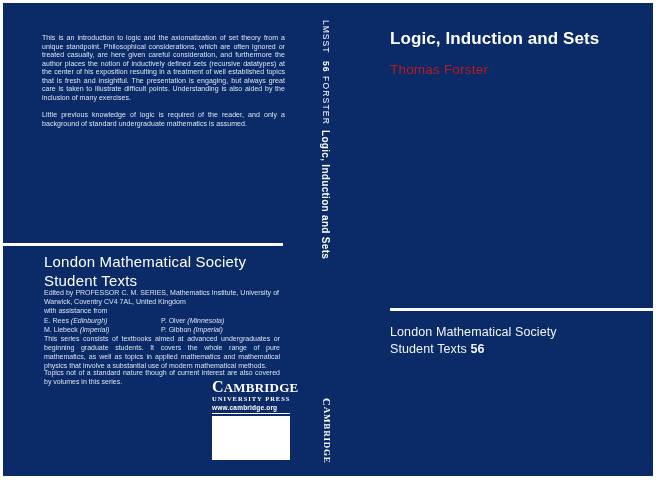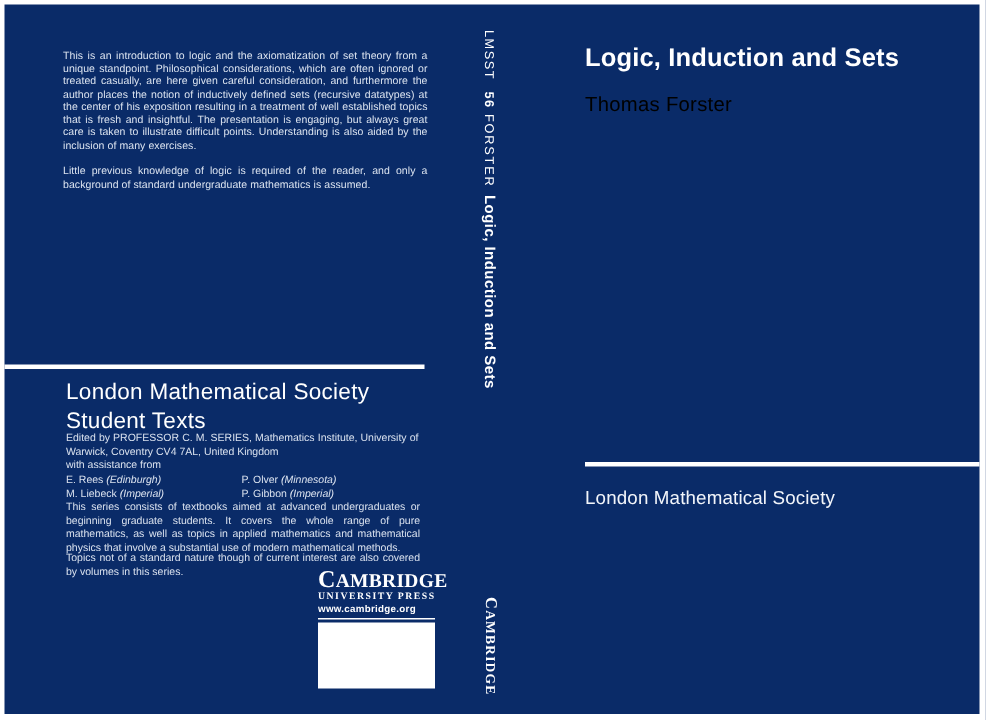--- a/index.html
+++ b/index.html
@@ -40,21 +40,21 @@
   .spine-code .num{font-weight:700;margin-top:4px;}
   .spine-author{left:321px;top:76px;font-size:8.5px;letter-spacing:1.2px;}
   .spine-title{left:320px;top:130px;font-size:10px;font-weight:700;letter-spacing:0.3px;}
   .spine-pub{left:321px;top:398px;font-family:"Liberation Serif","DejaVu Serif",serif;
              font-weight:600;font-size:9px;letter-spacing:0.8px;}
   .spine-pub::first-letter{font-size:11px;}
 
   
   .front-title{position:absolute;left:390px;top:29px;color:#ffffff;
                font-size:17px;font-weight:700;letter-spacing:0.1px;white-space:nowrap;}
-  .front-author{position:absolute;left:390px;top:62px;color:#000000;
+  .front-author{position:absolute;left:390px;top:62px;color:#b91c1c;
                 font-size:13.5px;letter-spacing:0.2px;}
   .rule-front{position:absolute;left:390px;top:308px;width:263px;height:2.5px;background:#ffffff;}
   .front-series{position:absolute;left:390px;top:324px;color:#f2f5fa;
                 font-size:12.5px;line-height:17px;letter-spacing:0.1px;}
   .front-series .num{font-weight:700;}
 </style>
 </head>
 <body>
 
 <div class="page">
@@ -111,14 +111,18 @@
   </div>
   <div class="vert spine-author">FORSTER</div>
   <div class="vert spine-title">Logic, Induction and Sets</div>
   <div class="vert spine-pub">CAMBRIDGE</div>
 
   <div class="front-title">Logic, Induction and Sets</div>
   <div class="front-author">Thomas Forster</div>
   <div class="rule-front"></div>
   <div class="front-series">
     <div>London Mathematical Society</div>
+    <div>
+      <span>Student Texts</span>
+      <span class="num">56</span>
+    </div>
   </div>
 </div>
 
 </body></html>

